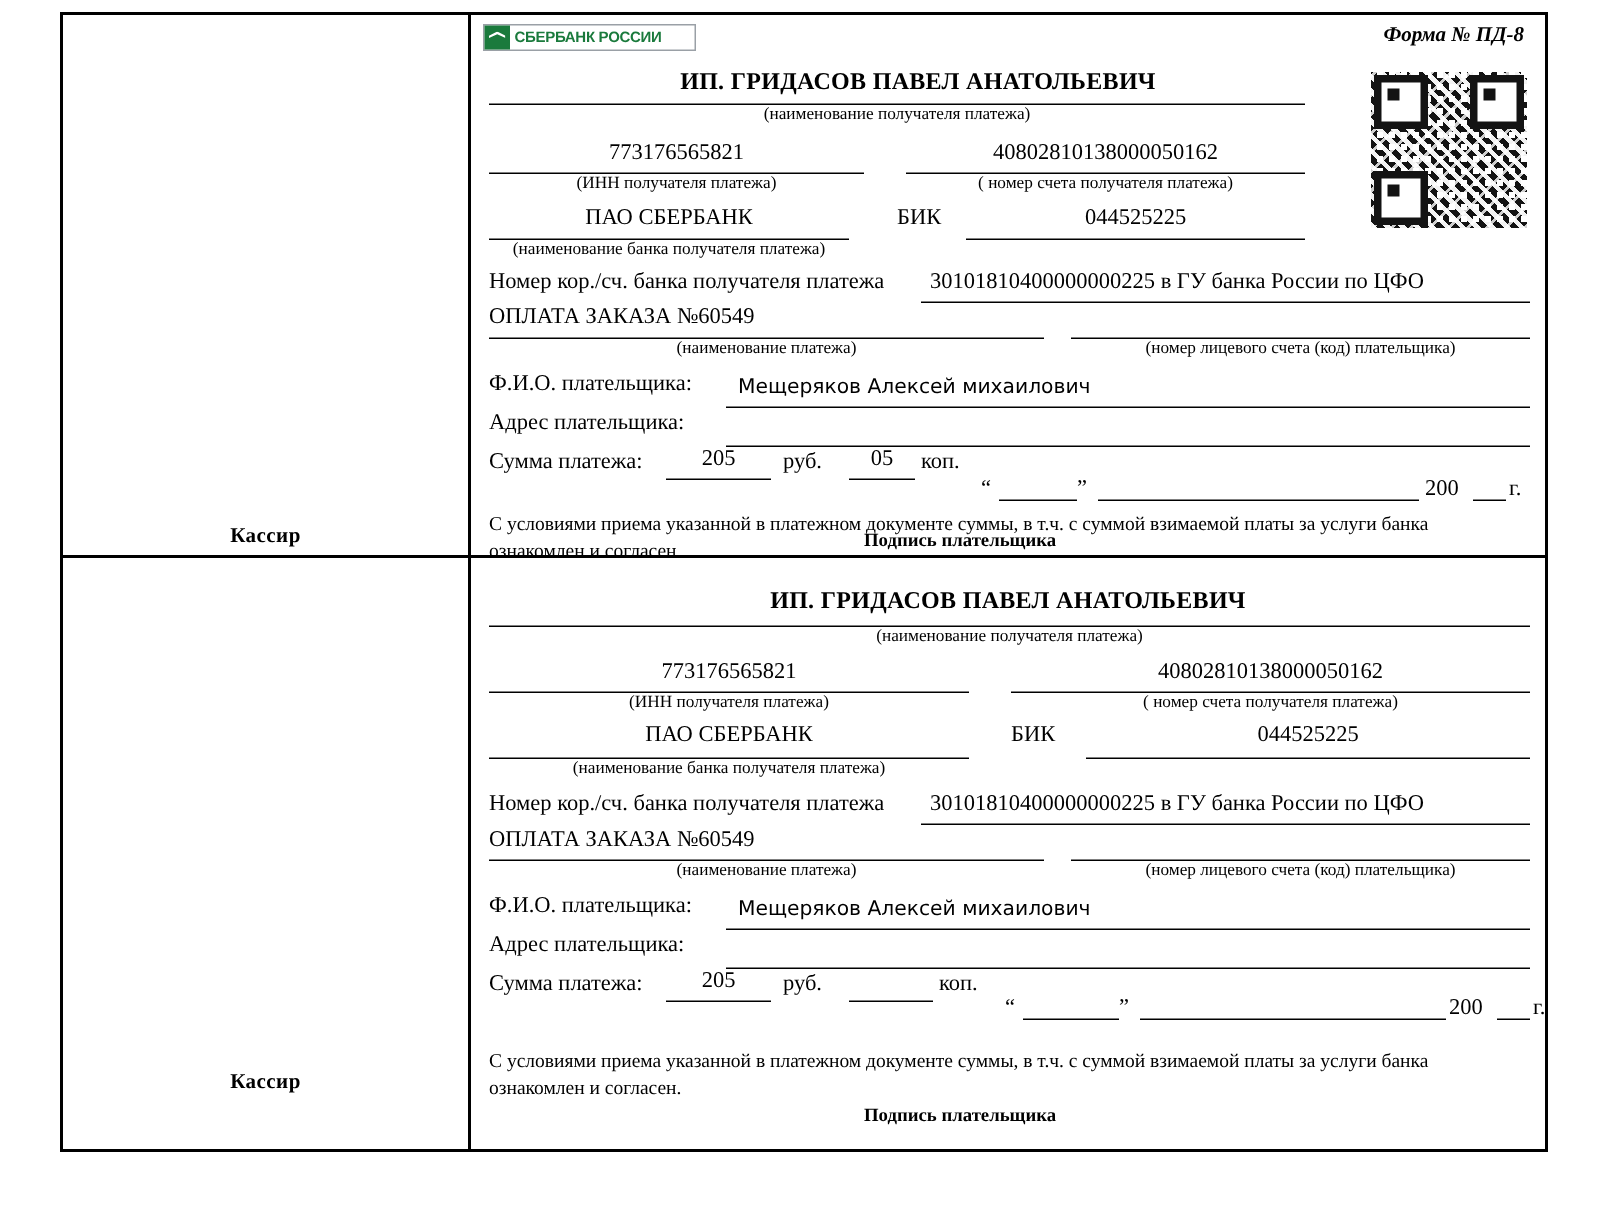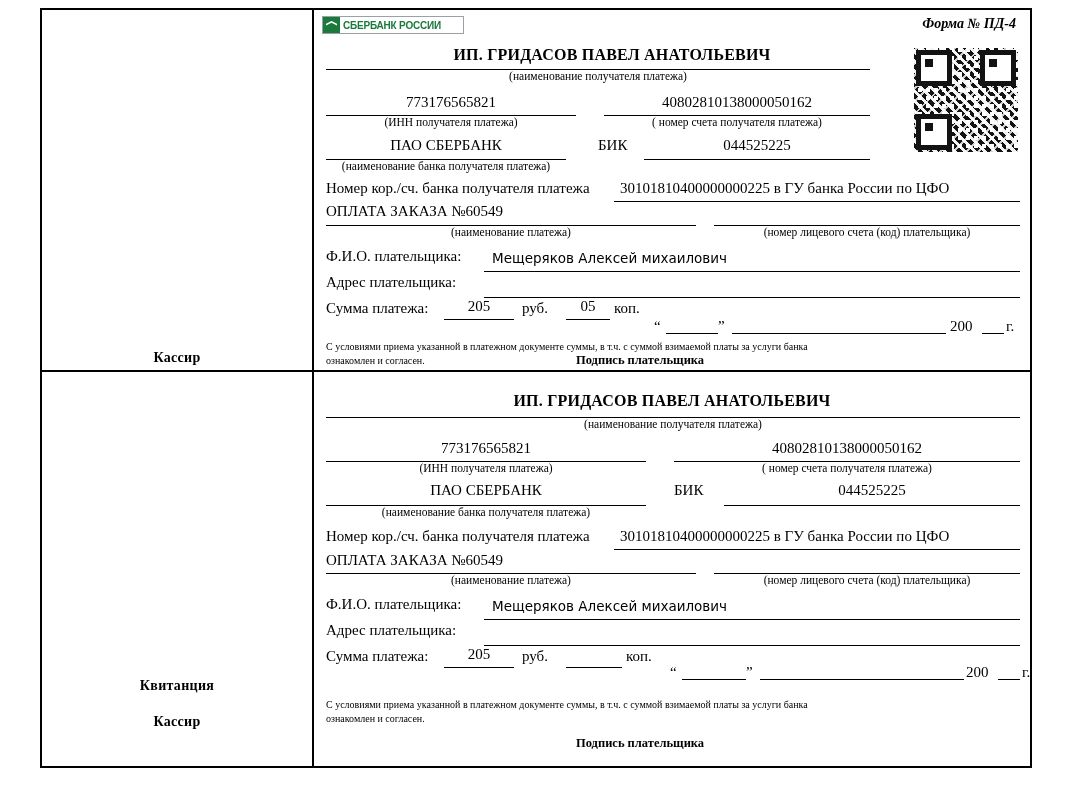--- a/index.html
+++ b/index.html
@@ -180,21 +180,21 @@
   .recipient-name {
     position: absolute;
     font-weight: bold;
     font-size: 16px;
     text-align: center;
     width: 100%;
     letter-spacing: 0.2px;
   }
   .terms {
     position: absolute;
-    font-size: 10px;
+    font-size: 13px;
     line-height: 1.35;
   }
   .sign {
     position: absolute;
     font-size: 12.5px;
     font-weight: bold;
   }
 </style>
 </head>
 <body>
@@ -207,21 +207,21 @@
       <div class="left-label lbl-kassir-top">Кассир</div>
     </div>
 
     <div class="right-col">
 
       <div class="sber-logo">
         <div class="sber-mark"></div>
         <div class="sber-text">СБЕРБАНК РОССИИ</div>
       </div>
 
-      <div class="form-no">Форма № ПД-4</div>
+      <div class="form-no">Форма № ПД-8</div>
 
       <div class="qr">
         <div class="qr-inner"></div>
         <div class="qr-eye tl"></div>
         <div class="qr-eye tr"></div>
         <div class="qr-eye bl"></div>
       </div>
 
       <div class="recipient-name" style="top:36px;left:-60px;width:100%;">ИП. ГРИДАСОВ ПАВЕЛ АНАТОЛЬЕВИЧ</div>
       <div class="line" style="left:12px;top:58px;width:544px;"></div>
@@ -281,21 +281,20 @@
         <div>ознакомлен и согласен.</div>
       </div>
       <div class="sign" style="left:262px;top:343px;">Подпись плательщика</div>
 
     </div>
   </div>
 
   <div class="half half-bottom">
 
     <div class="left-col">
-      <div class="left-label" style="top:306px;">Квитанция</div>
       <div class="left-label" style="top:342px;">Кассир</div>
     </div>
 
     <div class="right-col">
 
       <div class="recipient-name" style="top:20px;left:0;width:100%;">ИП. ГРИДАСОВ ПАВЕЛ АНАТОЛЬЕВИЧ</div>
       <div class="line" style="left:12px;top:44px;width:694px;"></div>
       <div class="caption" style="left:12px;top:46px;width:694px;">(наименование получателя платежа)</div>
 
       <div class="value" style="left:12px;top:68px;width:320px;">773176565821</div>

